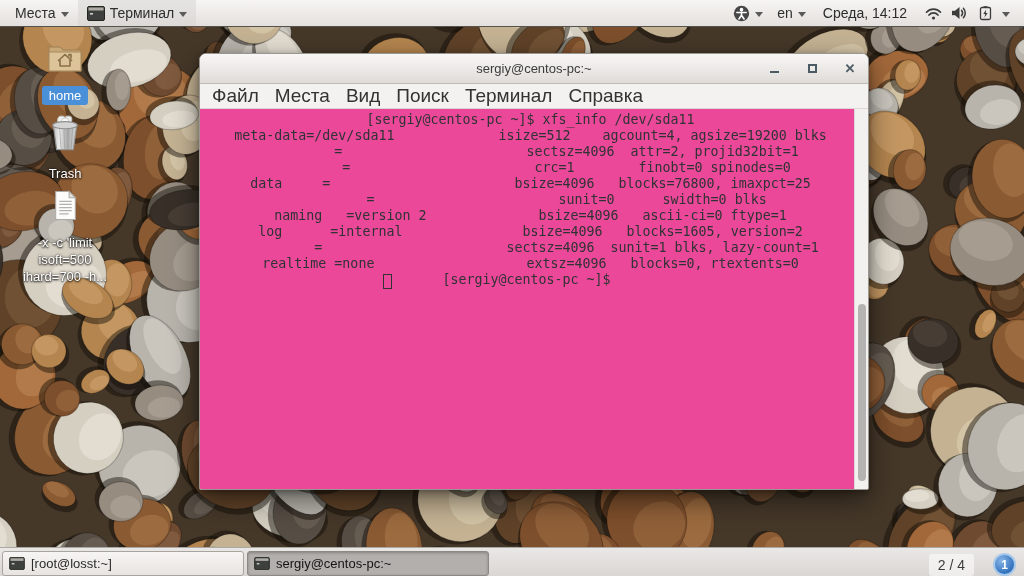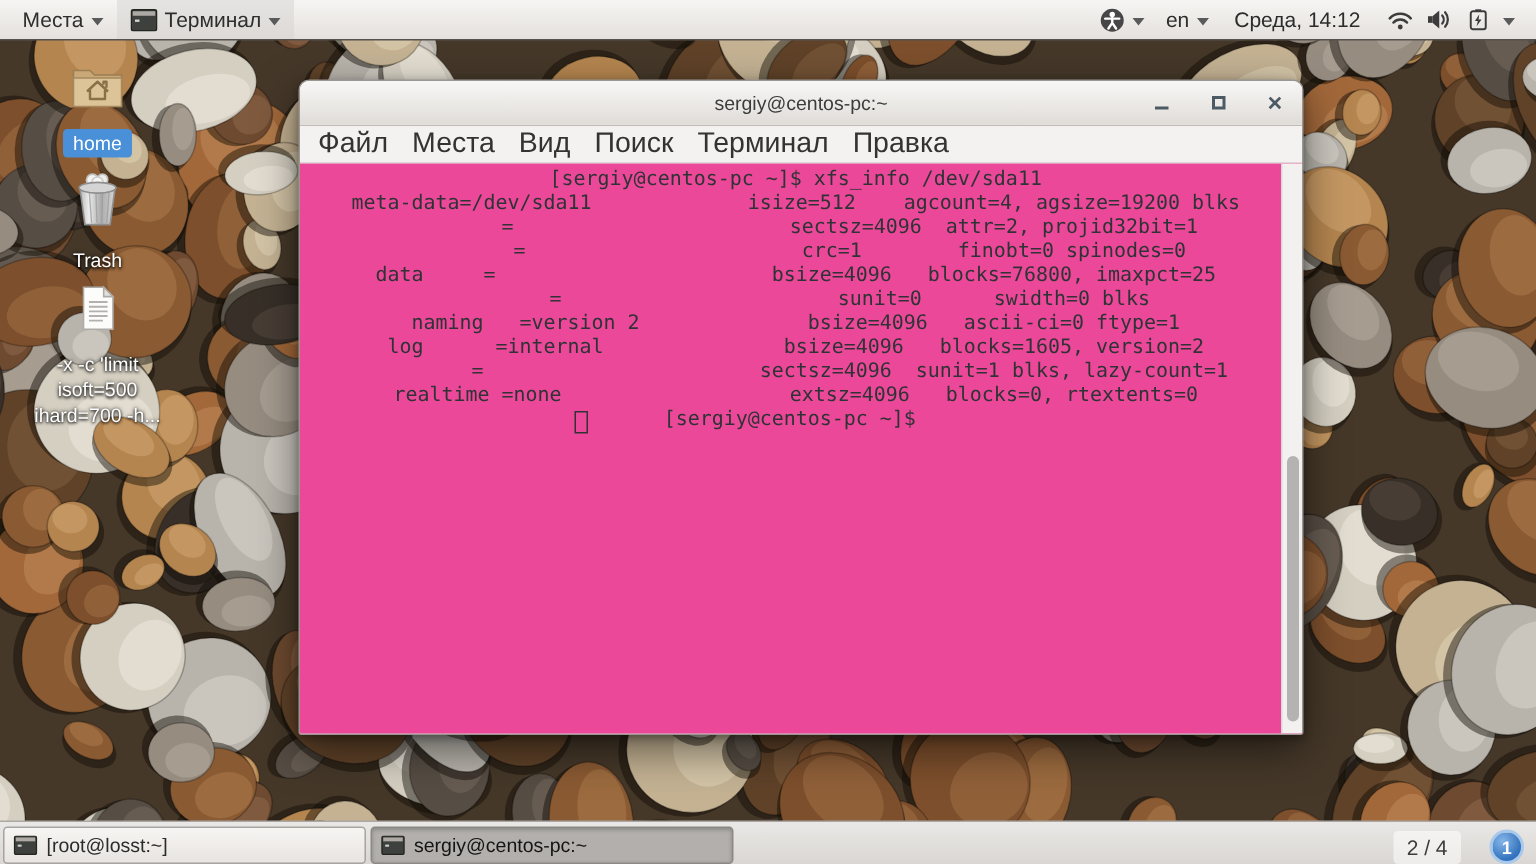--- a/index.html
+++ b/index.html
@@ -1731,21 +1731,21 @@
           <div class="wb-close-glyph">✕</div>
         </div>
     </div>
   </div>
   <div class="menubar">
     <div class="menu-item">Файл</div>
     <div class="menu-item">Места</div>
     <div class="menu-item">Вид</div>
     <div class="menu-item">Поиск</div>
     <div class="menu-item">Терминал</div>
-    <div class="menu-item">Правка</div>
+    <div class="menu-item">Справка</div>
   </div>
   <div class="term-content">
     <pre class="term-screen">[sergiy@centos-pc ~]$ xfs_info /dev/sda11
 meta-data=/dev/sda11             isize=512    agcount=4, agsize=19200 blks
          =                       sectsz=4096  attr=2, projid32bit=1
          =                       crc=1        finobt=0 spinodes=0
 data     =                       bsize=4096   blocks=76800, imaxpct=25
          =                       sunit=0      swidth=0 blks
 naming   =version 2              bsize=4096   ascii-ci=0 ftype=1
 log      =internal               bsize=4096   blocks=1605, version=2

